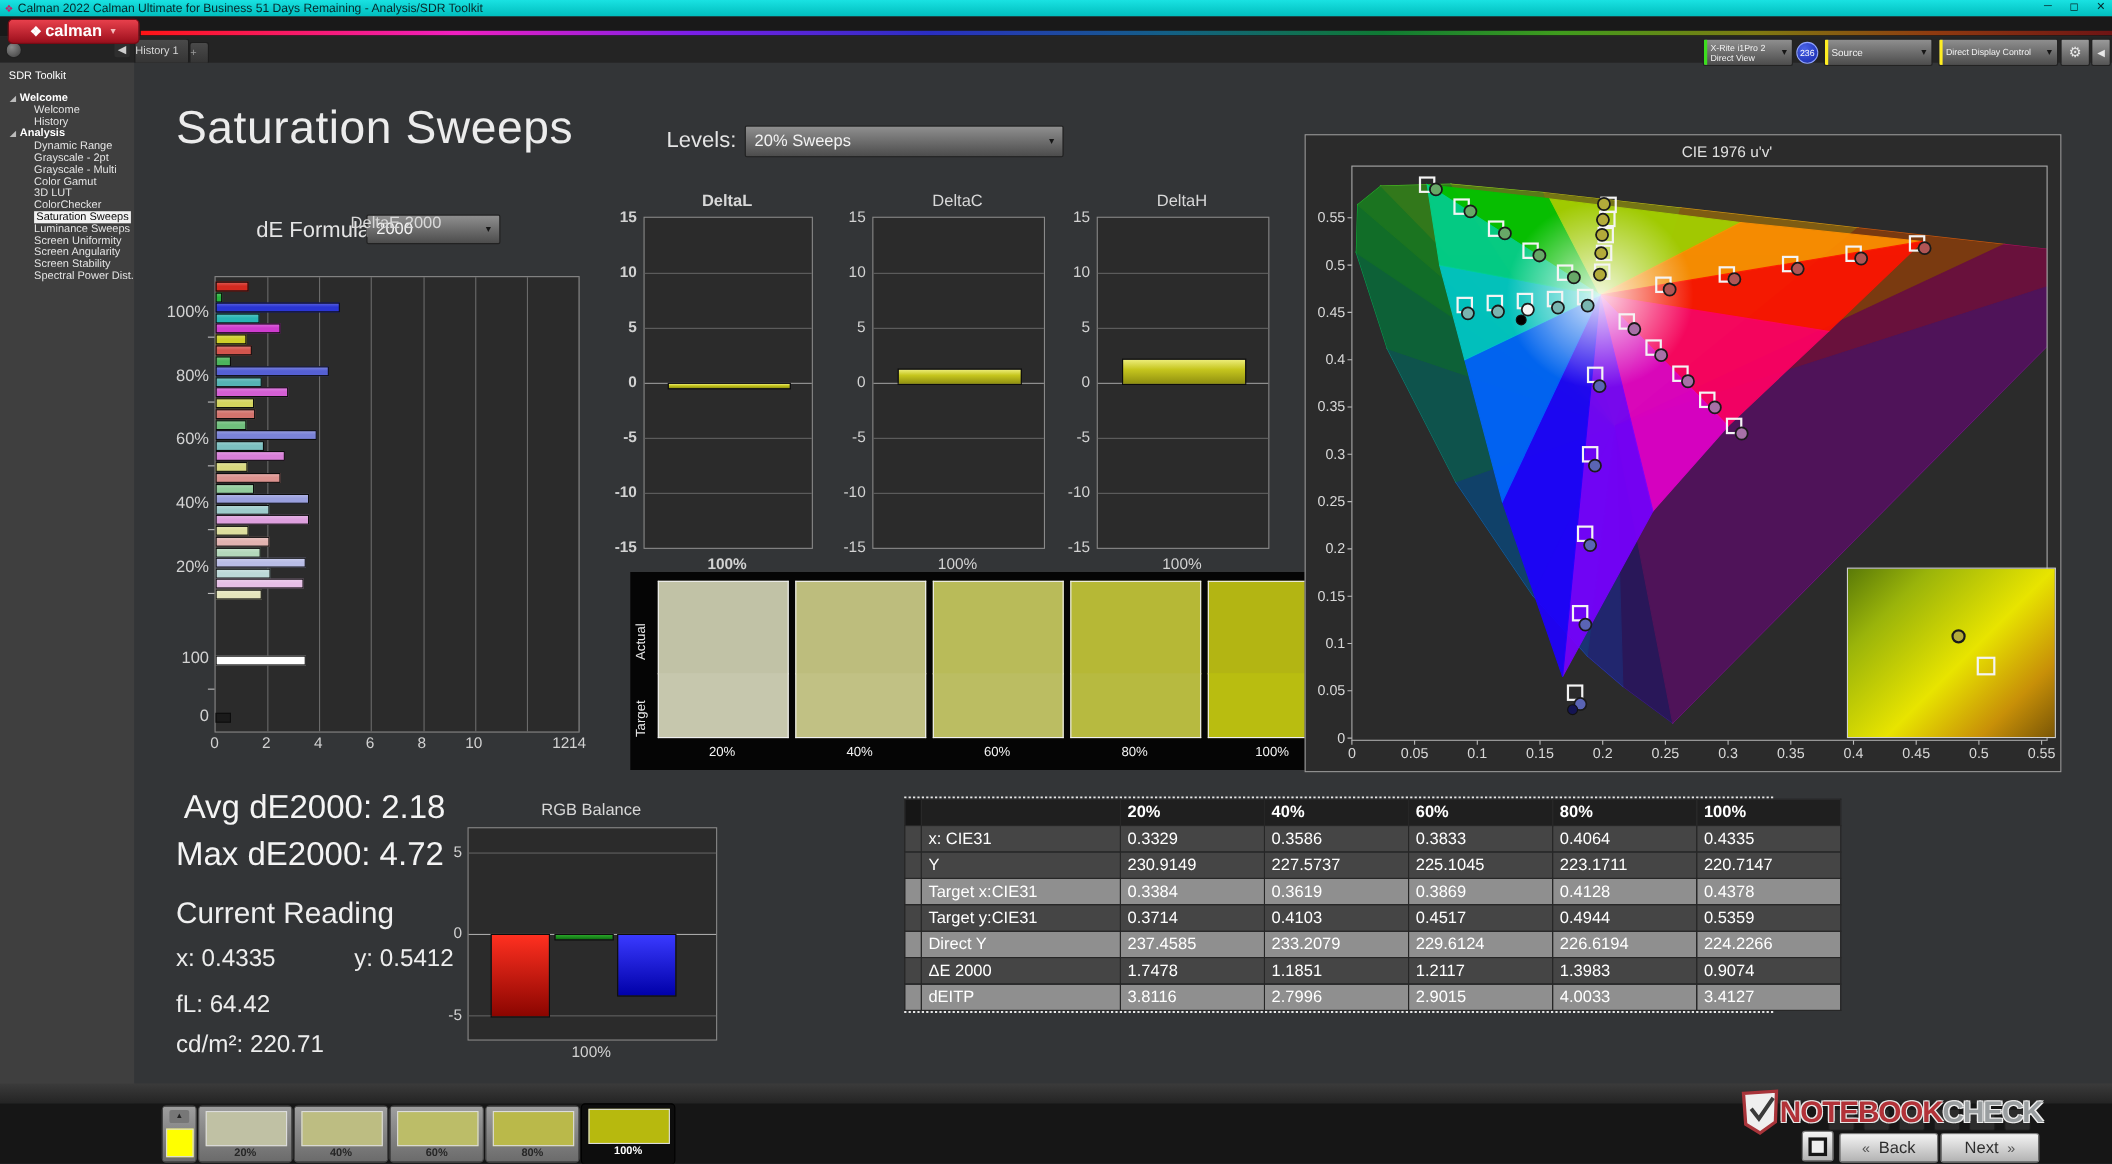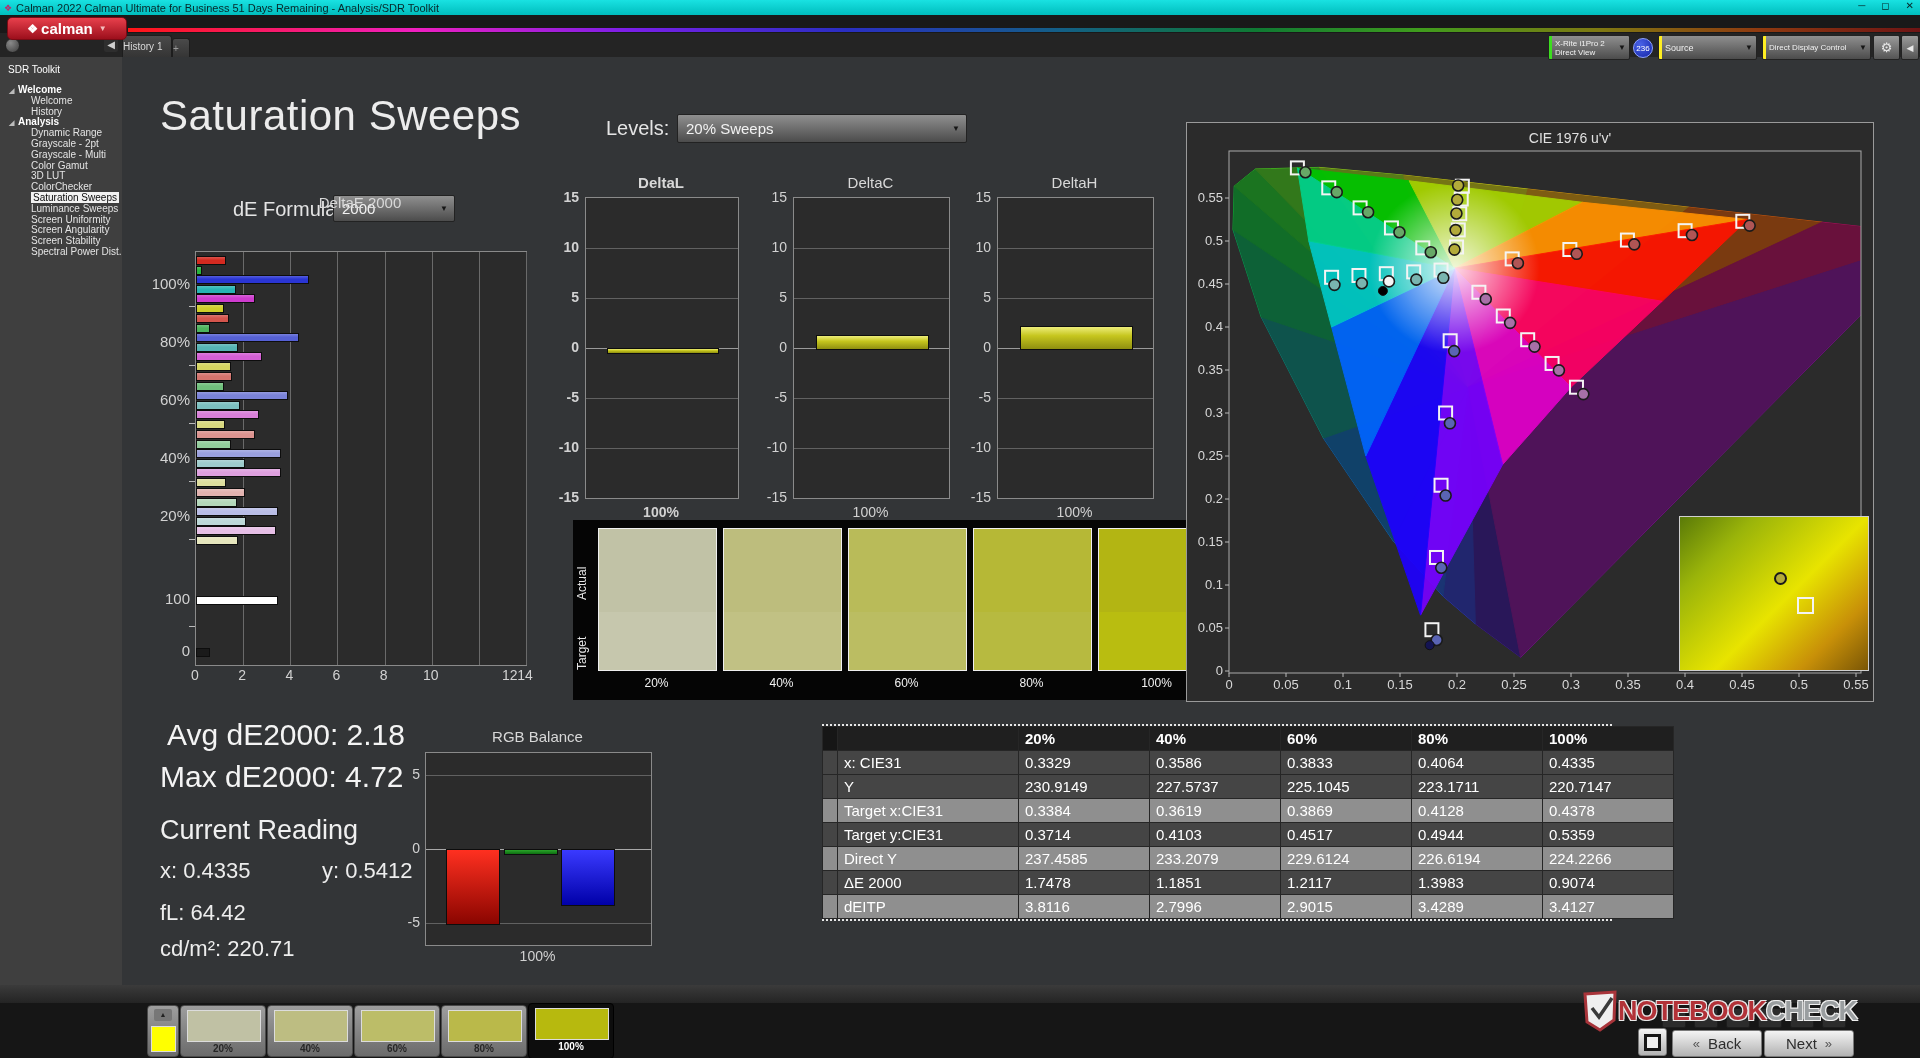--- a/index.html
+++ b/index.html
@@ -578,21 +578,21 @@
             <td>1.2117</td>
             <td>1.3983</td>
             <td>0.9074</td>
           </tr>
           <tr class="light">
             <td class="gut"></td>
             <td>dEITP</td>
             <td>3.8116</td>
             <td>2.7996</td>
             <td>2.9015</td>
-            <td>3.4289</td>
+            <td>4.0033</td>
             <td>3.4127</td>
           </tr>
         </tbody>
       </table>
   </div>
 
   <div id="prefoot" class="abs"></div>
   <div id="bottombar" class="abs"></div>
   <div id="tiles"></div>
 

